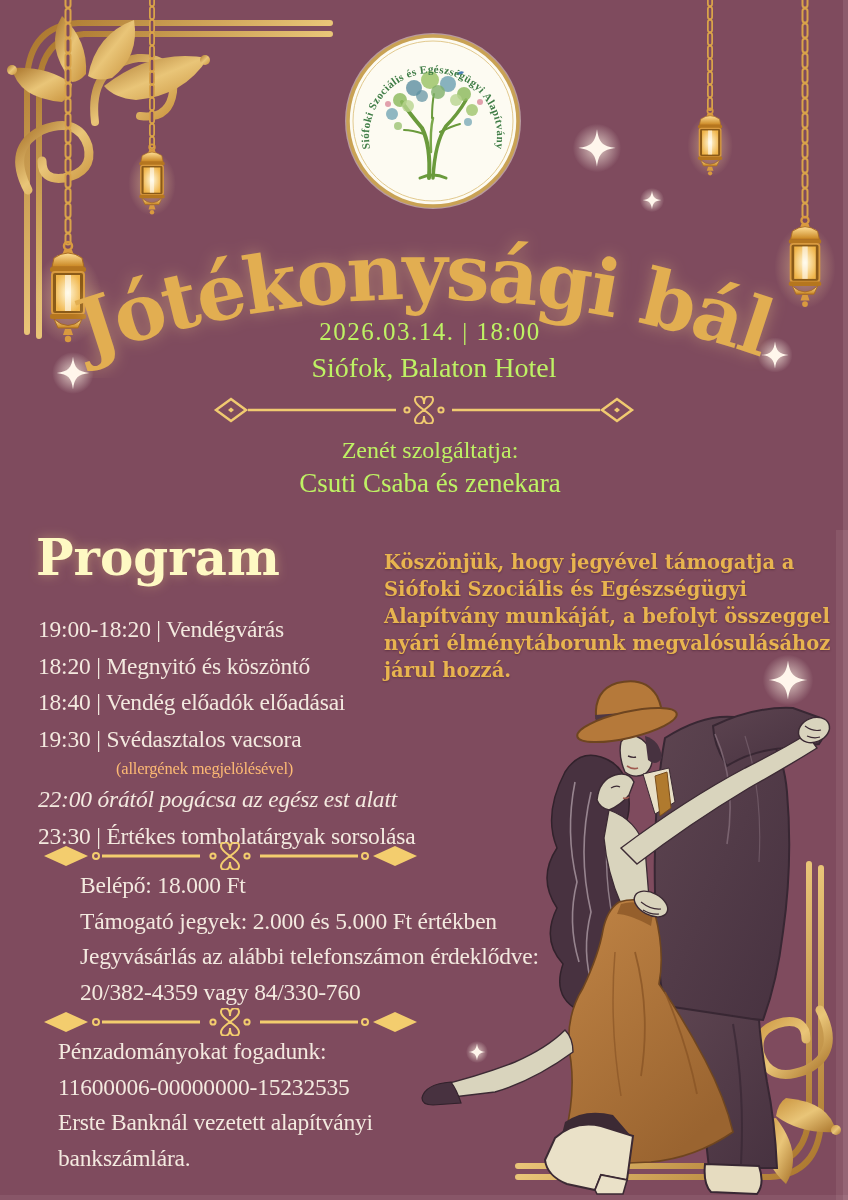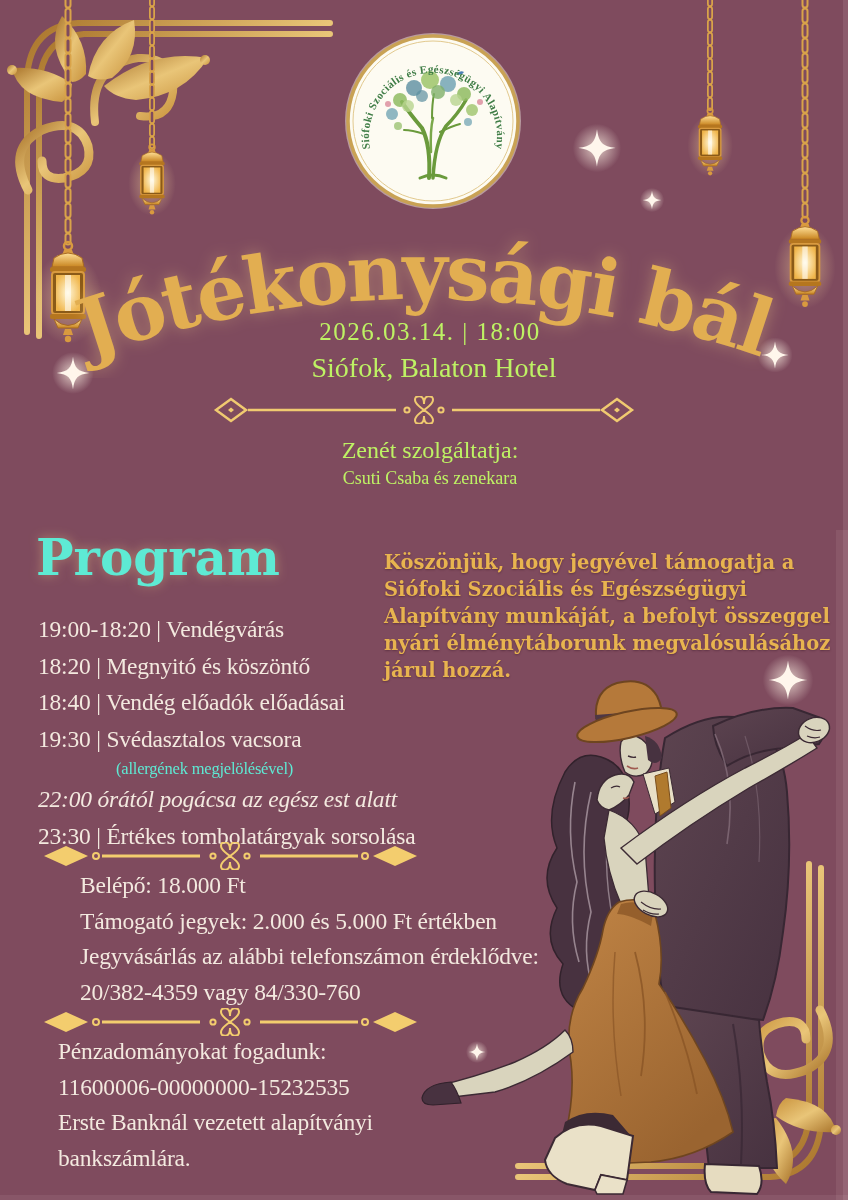--- a/index.html
+++ b/index.html
@@ -13,30 +13,30 @@
   .edge-strip3{position:absolute; left:0; right:0; bottom:0; height:5px; background:rgba(255,235,235,.07);}
   .deco-layer{position:absolute; left:0; top:0; z-index:1;}
   .couple-layer{position:absolute; left:415px; top:652px; z-index:2;}
   .spark-layer{position:absolute; left:0; top:0; z-index:3; pointer-events:none;}
   .logo-svg{position:absolute; left:338px; top:26px; z-index:4;}
   .title-svg{position:absolute; left:0; top:228px; z-index:4;}
   .ctext{position:absolute; left:12px; right:0; text-align:center; color:#bef264; z-index:4;}
   .date-line{top:318px; font-size:25px; letter-spacing:1.5px;}
   .venue-line{top:352px; font-size:28px;margin-left:8px;}
   .music-label{top:437px; font-size:24px;}
-  .music-band{top:468px; font-size:18px;}
+  .music-band{top:468px; font-size:27px;}
   .divider{position:absolute; z-index:4;}
   .program-heading{
     position:absolute; left:36px; top:528px; z-index:4;
     font-family:"DejaVu Serif", serif; font-weight:bold;
-    font-size:50px; color:#5eead4;
+    font-size:50px; color:#fef9c3;
     text-shadow:0 0 12px rgba(255,220,140,.40);
   }
   .program-list{position:absolute; left:38px; top:611px; z-index:4; color:#f3e9df; font-size:23.5px; line-height:36.5px; letter-spacing:-0.2px;}
-  .program-list .note{font-size:16.5px; line-height:24px; padding-left:78px; color:#5eead4;}
+  .program-list .note{font-size:16.5px; line-height:24px; padding-left:78px; color:#fdba74;}
   .program-list .it{font-style:italic;}
   .thanks{
     position:absolute; left:384px; top:549px; width:450px; z-index:4;
     color:#e8b44f; font-family:"DejaVu Serif", serif;
     font-weight:bold; font-size:19.5px; line-height:27px;
     text-shadow:0 1px 2px rgba(60,25,40,.45);
   }
   .text-block{position:absolute; left:40px; z-index:4; color:#f3e9df; font-size:23.5px; line-height:35.5px; letter-spacing:-0.2px;}
   .tickets{top:868px;margin-left:40px;}
   .donation{top:1034px;margin-left:18px;}

